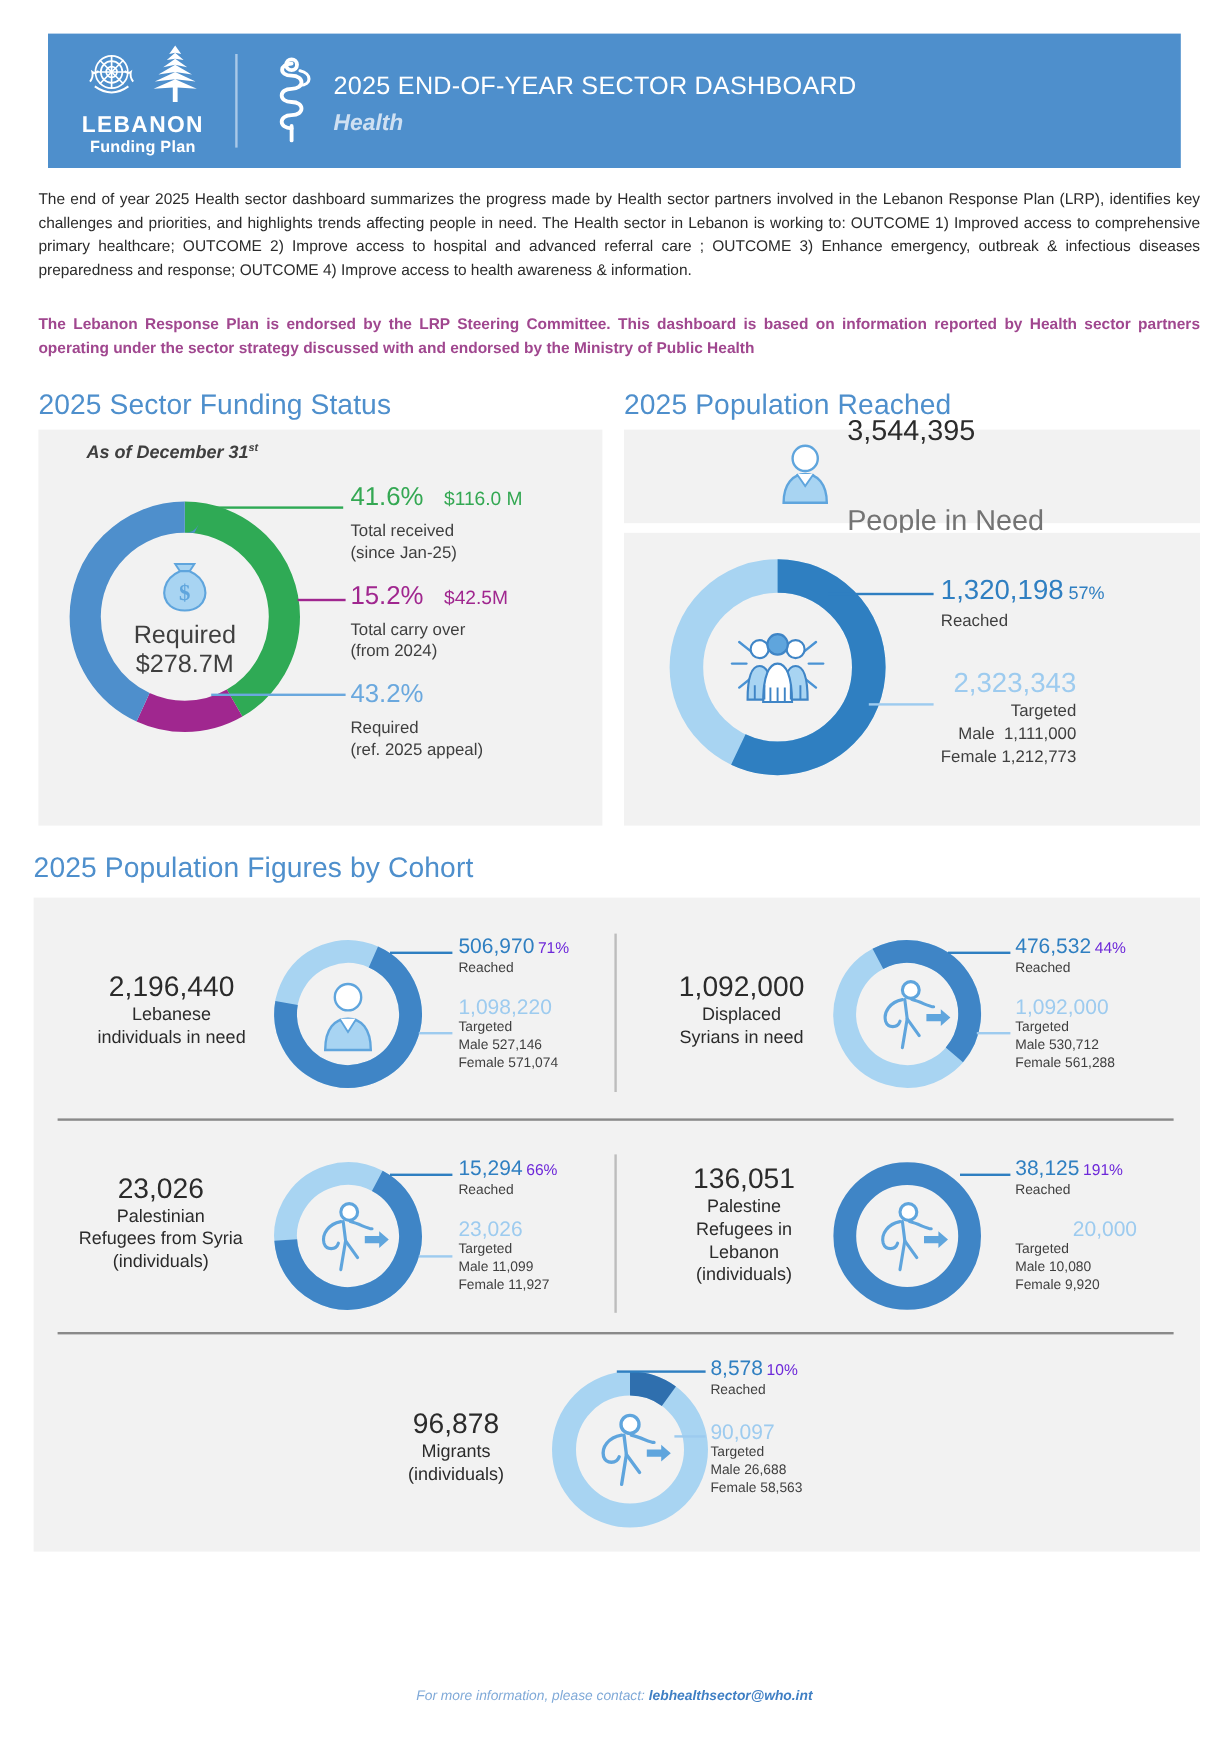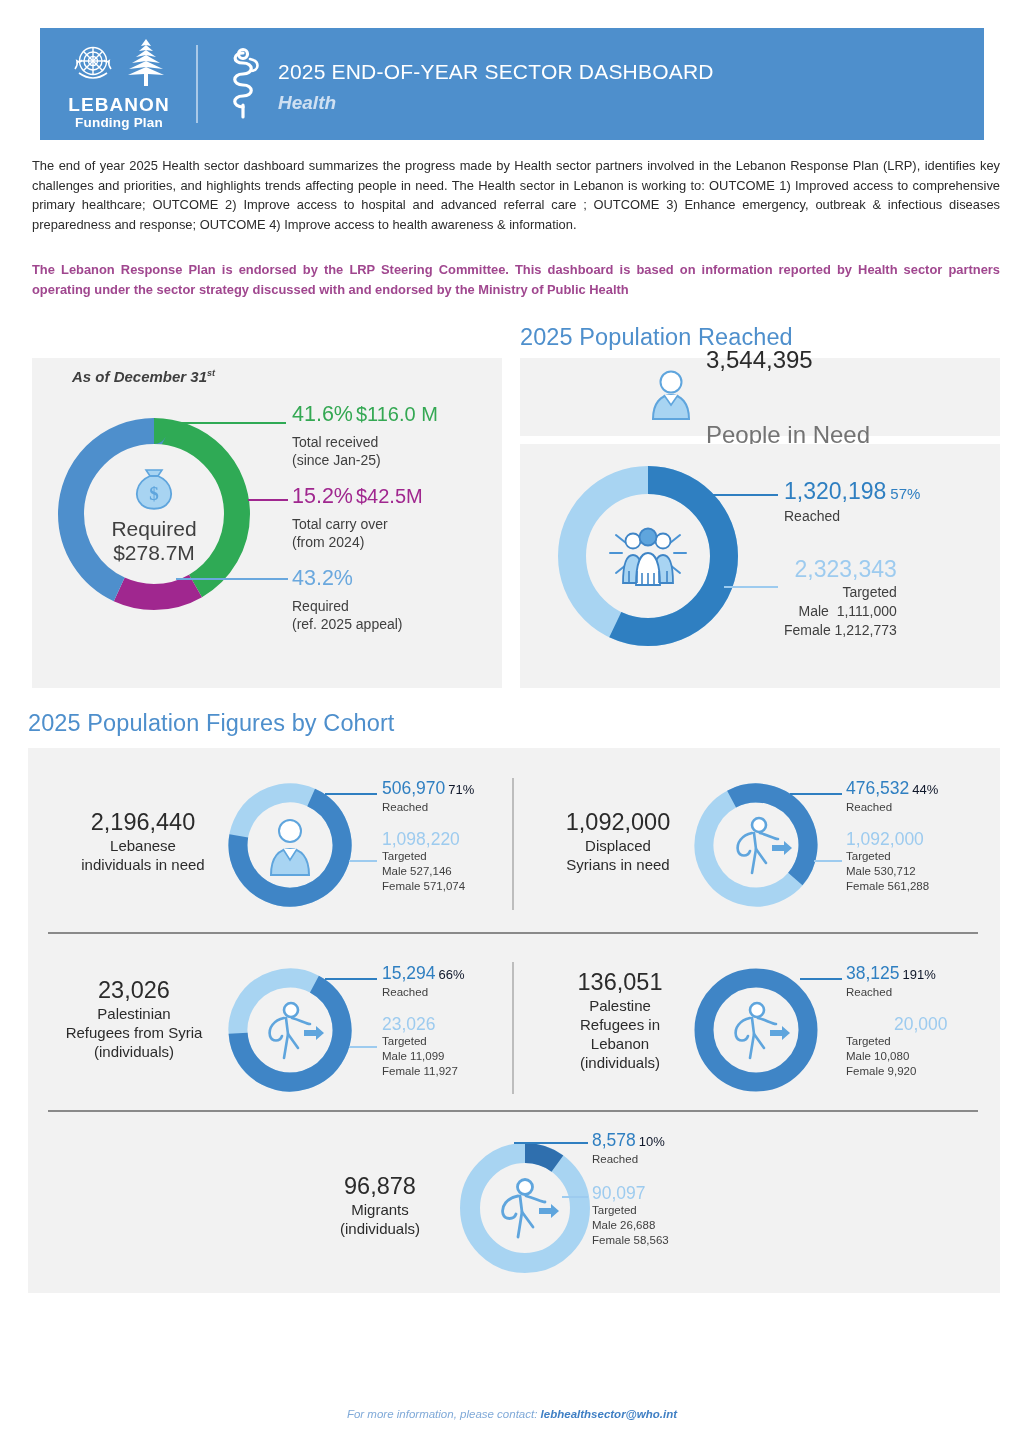--- a/index.html
+++ b/index.html
@@ -86,21 +86,21 @@
   .donut-center-label .money-bag { margin-bottom: 2px; }
   .donut-center-label .req-l1 { font-size: 21px; color:#3f3f3f; line-height:24px; }
   .donut-center-label .req-l2 { font-size: 21px; color:#3f3f3f; line-height:24px; }
 
   
   .lline { position:absolute; height:1.6px; }
 
   .fund-legend { position:absolute; }
   .fl-head { font-size: 0; white-space: nowrap; line-height: 24px; }
   .fl-pct { font-size: 21.5px; }
-  .fl-amt { font-size: 20px; margin-left: 3px; }
+  .fl-amt { font-size: 16px; margin-left: 17px; }
   .fl-body { font-size: 14px; color:#3f3f3f; line-height: 18px; }
 
   #fl1 { left: 292px; top: 402px; }
   #fl2 { left: 292px; top: 484px; }
   #fl3 { left: 292px; top: 566px; }
   #fl1 .fl-pct, #fl1 .fl-amt { color:#34a853; }
   #fl2 .fl-pct, #fl2 .fl-amt { color:#a0278f; }
   #fl3 .fl-pct, #fl3 .fl-amt { color:#6aa8de; }
 
   
@@ -119,21 +119,21 @@
   .rl-num { font-size: 23px; color:#2f7fc1; line-height: 27px; white-space:nowrap; }
   .rl-num.light { color:#9dcbef; }
   .rl-pct { font-size: 15px; color:#2f7fc1; margin-left:4px; }
   .rl-sub { font-size: 14px; color:#3f3f3f; line-height:19px; white-space:nowrap; }
   .ch-left { position:absolute; text-align:center; }
   .ch-num { font-size: 23.5px; color:#2b2b2b; line-height: 28px; }
   .ch-desc { font-size: 15px; color:#2b2b2b; line-height: 19px; }
   .ch-donut { position:absolute; }
   .ch-legend { position:absolute; }
   .ch-reach { font-size: 17.5px; color:#2f7fc1; line-height:20px; white-space:nowrap; }
-  .ch-reach-pct { font-size: 13px; color:#0f172a; margin-left:3px; }
+  .ch-reach-pct { font-size: 13px; color:#6d28d9; margin-left:3px; }
   .ch-small { font-size: 11.5px; color:#3f3f3f; line-height: 15px; white-space:nowrap; }
   .ch-target { font-size: 17.5px; color:#9dcbef; line-height:20px; white-space:nowrap; }
 
   .vdiv { position:absolute; width:1.6px; background:#bdbdbd; }
   .hdiv { position:absolute; height:1.6px; background:#8a8a8a; }
 
   
   .footer {
     position:absolute; left:0; top: 1408px; width: 1024px;
     text-align:center; font-size: 11.5px; font-style: italic; color:#7fa9d8;
@@ -199,20 +199,21 @@
 
     <div class="hdr-titles">
       <div class="hdr-title">2025 END-OF-YEAR SECTOR DASHBOARD</div>
       <div class="hdr-sub">Health</div>
     </div>
   </div>
 
   <div class="intro">The end of year 2025 Health sector dashboard summarizes the progress made by Health sector partners involved in the Lebanon Response Plan (LRP), identifies key challenges and priorities, and highlights trends affecting people in need. The Health sector in Lebanon is working to: OUTCOME 1) Improved access to comprehensive primary healthcare; OUTCOME 2) Improve access to hospital and advanced referral care ; OUTCOME 3) Enhance emergency, outbreak &amp; infectious diseases preparedness and response; OUTCOME 4) Improve access to health awareness &amp; information.</div>
   <div class="intro-note">The Lebanon Response Plan is endorsed by the LRP Steering Committee. This dashboard is based on information reported by Health sector partners operating under the sector strategy discussed with and endorsed by the Ministry of Public Health</div>
 
+  <div class="sec-title" id="t-funding">2025 Sector Funding Status</div>
   <div class="sec-title" id="t-reached">2025 Population Reached</div>
   <div class="sec-title" id="t-cohort">2025 Population Figures by Cohort</div>
 
   <div class="card" id="card-funding"></div>
 
   <div class="asof"><span>As of December 31</span><sup>st</sup></div>
 
   <div class="donut-wrap" id="donut-funding">
     <svg width="208" height="208" viewBox="0 0 208 208">
 

